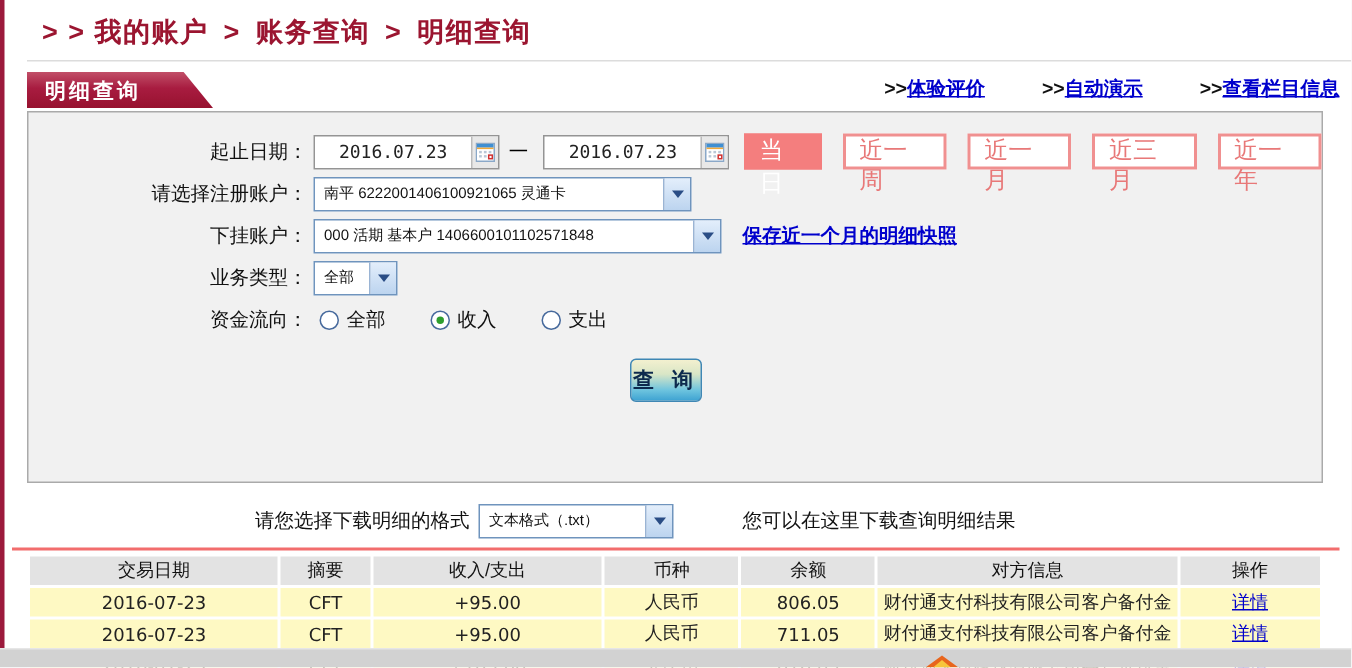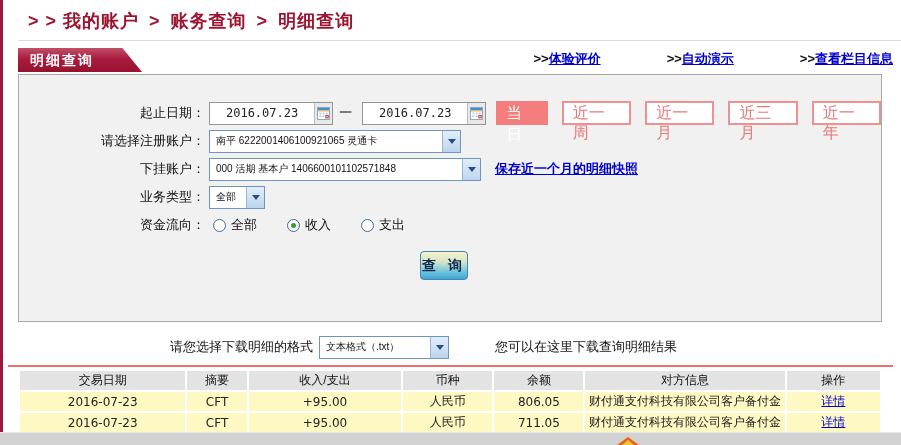--- a/index.html
+++ b/index.html
@@ -14,26 +14,26 @@
   .crumb { cursor:pointer; }
 
   .rule { margin:7px 0 0 18px; border-top:1px solid #dcdcdc; }
 
   .tab-row { display:flex; align-items:flex-end; margin:6px 8px 0 18px; height:25px; }
   .tab { position:relative; width:96px; height:24px; background:linear-gradient(180deg,#c14f68 0%,#a81c40 45%,#97122f 100%);
          color:#fff; font-size:14px; font-weight:bold; line-height:24px; padding-left:12px; letter-spacing:2px;
          clip-path:polygon(0 0, 100% 0, 100% 100%, 0 100%); }
   .tab-slant { width:28px; height:24px; background:linear-gradient(180deg,#c14f68 0%,#a81c40 45%,#97122f 100%);
          clip-path:polygon(0 0, 30% 0, 100% 100%, 0 100%); border-top-right-radius:14px; }
-  .hlinks { margin-left:auto; display:flex; align-items:center; gap:66px; font-size:13px; padding-bottom:4px; }
+  .hlinks { margin-left:auto; display:flex; align-items:center; gap:38px; font-size:13px; padding-bottom:4px; }
   .hlink { white-space:nowrap; cursor:pointer; }
   .hlink .pre { color:#111; text-decoration:none; font-weight:bold; }
   .hlink .txt { color:#0000cc; text-decoration:underline; font-weight:bold; }
 
-  .form-box { margin:2px 19px 0 18px; width:864px; height:248px; background:#f1f1f1; border:1px solid #aaa; padding-top:24px; }
+  .form-box { margin:2px 19px 0 18px; width:864px; height:248px; background:#f1f1f1; border:1px solid #aaa; padding-top:12px; }
   .frow { display:flex; align-items:center; height:28px; }
   .flabel { width:186px; text-align:right; font-size:13px; color:#111; flex:none; }
 
   .date-box { display:inline-flex; align-items:center; width:126px; height:23px; background:#fff; border:1px solid #949494; margin-left:4px; }
   .date-text { flex:1; text-align:center; font-size:12px; font-family:"DejaVu Sans Mono","Liberation Mono",monospace; color:#222; }
   .cal-btn { width:18px; height:21px; background:#e8e8e8; border-left:1px solid #bbb; display:flex; align-items:center; justify-content:center; cursor:pointer; }
   .dash { margin:0 6px; font-size:13px; }
 
   .qbtn { display:inline-block; height:24px; line-height:22px; padding:0 9px; font-size:16px; margin-left:14px; cursor:pointer; }
   .qbtn.active { background:#f47e7e; color:#fff; border:1px solid #f47e7e; margin-left:10px; }

